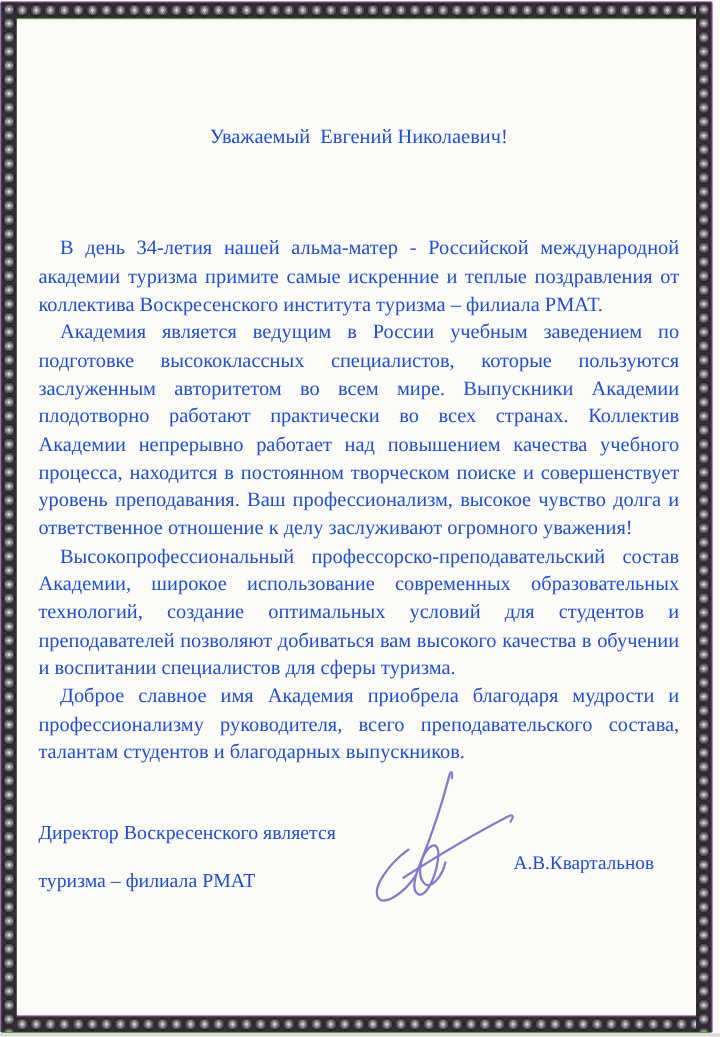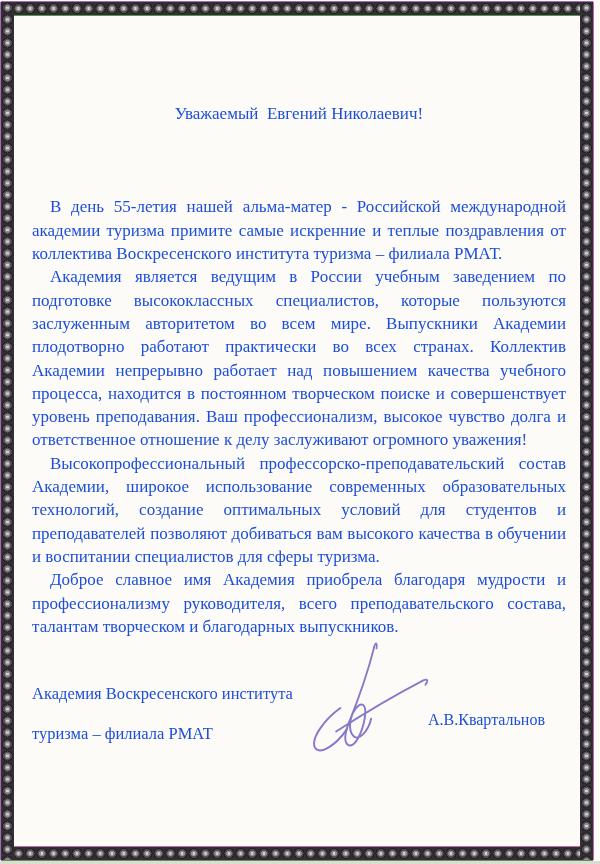--- a/index.html
+++ b/index.html
@@ -87,27 +87,27 @@
   <div class="border-strip bh border-bottom"></div>
   <div class="border-strip bv border-left"></div>
   <div class="border-strip bv border-right"></div>
 
   <div class="content">
 
     <div class="salutation">
       <div>Уважаемый  Евгений Николаевич!</div>
     </div>
 
-    <p class="para">В день 55-летия   нашей альма-матер -  Российской международной академии туризма примите самые искренние и теплые поздравления от коллектива  Воскресенского института туризма – филиала РМАТ.</p>
+    <p class="para">В день 34-летия   нашей альма-матер -  Российской международной академии туризма примите самые искренние и теплые поздравления от коллектива  Воскресенского института туризма – филиала РМАТ.</p>
     <p class="para">Академия является ведущим в России учебным заведением по подготовке высококлассных специалистов, которые пользуются заслуженным авторитетом во всем мире. Выпускники Академии плодотворно работают практически во всех странах. Коллектив Академии непрерывно работает над повышением качества учебного процесса, находится в постоянном творческом поиске и совершенствует уровень преподавания. Ваш профессионализм, высокое чувство долга и ответственное отношение к делу заслуживают огромного уважения!</p>
     <p class="para">Высокопрофессиональный профессорско-преподавательский состав Академии, широкое использование современных образовательных технологий, создание оптимальных условий для студентов и преподавателей позволяют добиваться вам высокого качества в обучении и воспитании специалистов для сферы туризма.</p>
-    <p class="para">Доброе славное имя Академия приобрела благодаря мудрости и профессионализму руководителя, всего преподавательского состава, талантам творческом и благодарных выпускников.</p>
+    <p class="para">Доброе славное имя Академия приобрела благодаря мудрости и профессионализму руководителя, всего преподавательского состава, талантам студентов и благодарных выпускников.</p>
 
     <div class="sign-block">
-      <div class="sign-title"><span>Академия Воскресенского института</span><br>
+      <div class="sign-title"><span>Директор Воскресенского является</span><br>
 <span>туризма – филиала РМАТ</span></div>
 
       <svg class="signature-svg" viewBox="0 0 120 110" aria-hidden="true">
         <g fill="none" stroke-linecap="round" stroke-linejoin="round" opacity="0.92" stroke="#7b6ec6">
           <path stroke-width="1.8" d="M66,6 C60,30 50,58 42,78 C38,88 37,97 42,99 C48,101 55,86 57,73 C59,60 54,57 48,65 C43,72 41,84 46,90 C51,96 60,86 63,74"></path>
           <path stroke-width="1.6" d="M66,6 C67,2 69,2 68,8"></path>
           <path stroke-width="1.8" d="M34,64 C20,74 6,92 10,101 C14,109 30,99 40,84"></path>
           <path stroke-width="1.7" d="M30,86 C55,70 85,52 112,38 C116,36 117,38 114,42"></path>
         </g>
       </svg>

